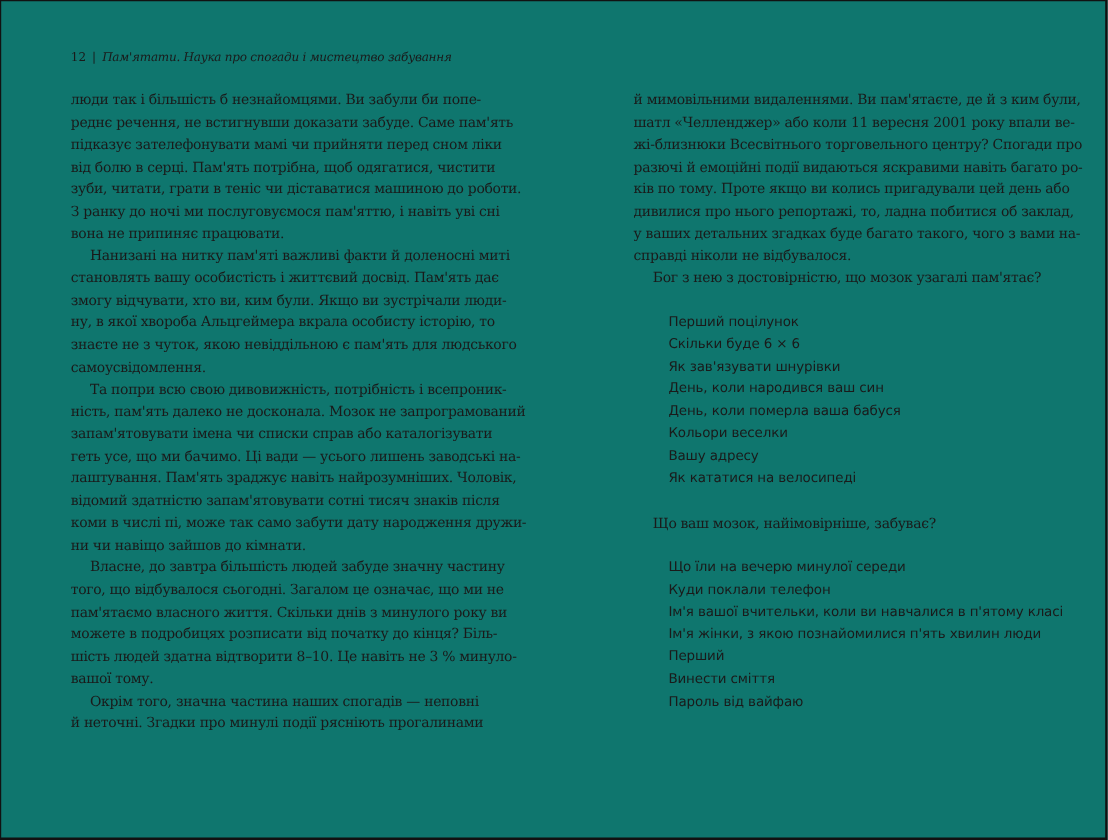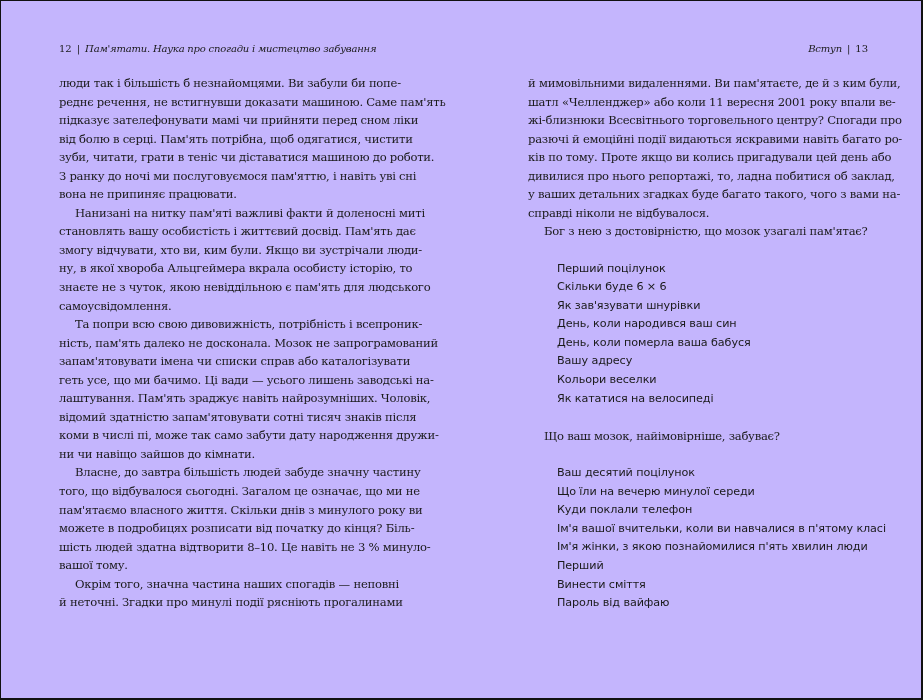--- a/index.html
+++ b/index.html
@@ -5,21 +5,21 @@
     html, body { margin: 0; padding: 0; background: #ffffff; }
     body { width: 923px; height: 700px; overflow: hidden; }
     .spread {
       position: relative;
       width: 923px; height: 700px;
       box-sizing: border-box;
       border-top: 1px solid #111;
       border-left: 1px solid #111;
       border-right: 2px solid #111;
       border-bottom: 2px solid #111;
-      background: #c4b5fd;
+      background: #0f766e;
       color: #1a1a1a;
     }
     .page { position: absolute; top: 0; height: 100%; }
     .page-left { left: 58px; width: 340px; }
     .page-right { left: 527px; width: 340px; }
     .running-head {
       position: absolute; top: 41px; left: 0; right: 0;
       font-family: "DejaVu Serif", serif;
       font-size: 10px; line-height: 14px; white-space: nowrap;
     }
@@ -49,21 +49,21 @@
 <body>
 
 <div class="spread">
 
   <div class="page page-left">
     <div class="running-head">
       <span class="num">12</span><span class="sep">|</span><span class="title">Пам'ятати. Наука про спогади і мистецтво забування</span>
     </div>
     <div class="body-text">
       <span class="line">люди так і більшість б незнайомцями. Ви забули би попе-</span>
-      <span class="line">реднє речення, не встигнувши доказати машиною. Саме пам'ять</span>
+      <span class="line">реднє речення, не встигнувши доказати забуде. Саме пам'ять</span>
       <span class="line">підказує зателефонувати мамі чи прийняти перед сном ліки</span>
       <span class="line">від болю в серці. Пам'ять потрібна, щоб одягатися, чистити</span>
       <span class="line">зуби, читати, грати в теніс чи діставатися машиною до роботи.</span>
       <span class="line">З ранку до ночі ми послуговуємося пам'яттю, і навіть уві сні</span>
       <span class="line last">вона не припиняє працювати.</span>
       <span class="line indent">Нанизані на нитку пам'яті важливі факти й доленосні миті</span>
       <span class="line">становлять вашу особистість і життєвий досвід. Пам'ять дає</span>
       <span class="line">змогу відчувати, хто ви, ким були. Якщо ви зустрічали люди-</span>
       <span class="line">ну, в якої хвороба Альцгеймера вкрала особисту історію, то</span>
       <span class="line">знаєте не з чуток, якою невіддільною є пам'ять для людського</span>
@@ -81,49 +81,45 @@
       <span class="line">пам'ятаємо власного життя. Скільки днів з минулого року ви</span>
       <span class="line">можете в подробицях розписати від початку до кінця? Біль-</span>
       <span class="line">шість людей здатна відтворити 8–10. Це навіть не 3 % минуло-</span>
       <span class="line last">вашої тому.</span>
       <span class="line indent">Окрім того, значна частина наших спогадів — неповні</span>
       <span class="line">й неточні. Згадки про минулі події рясніють прогалинами</span>
     </div>
   </div>
 
   <div class="page page-right">
-    <div class="running-head">
-      <span class="title">Вступ</span><span class="sep">|</span><span class="num">13</span>
-    </div>
     <div class="body-text">
       <span class="line">й мимовільними видаленнями. Ви пам'ятаєте, де й з ким були,</span>
       <span class="line">шатл «Челленджер» або коли 11 вересня 2001 року впали ве-</span>
       <span class="line">жі-близнюки Всесвітнього торговельного центру? Спогади про</span>
       <span class="line">разючі й емоційні події видаються яскравими навіть багато ро-</span>
       <span class="line">ків по тому. Проте якщо ви колись пригадували цей день або</span>
       <span class="line">дивилися про нього репортажі, то, ладна побитися об заклад,</span>
       <span class="line">у ваших детальних згадках буде багато такого, чого з вами на-</span>
       <span class="line last">справді ніколи не відбувалося.</span>
       <span class="question">Бог з нею з достовірністю, що мозок узагалі пам'ятає?</span>
       <span class="gap"></span>
       <div class="list">
         <span class="item">Перший поцілунок</span>
         <span class="item">Скільки буде 6 × 6</span>
         <span class="item">Як зав'язувати шнурівки</span>
         <span class="item">День, коли народився ваш син</span>
         <span class="item">День, коли померла ваша бабуся</span>
+        <span class="item">Кольори веселки</span>
         <span class="item">Вашу адресу</span>
-        <span class="item">Кольори веселки</span>
         <span class="item">Як кататися на велосипеді</span>
       </div>
       <span class="gap"></span>
       <span class="question">Що ваш мозок, найімовірніше, забуває?</span>
       <span class="gap"></span>
       <div class="list">
-        <span class="item">Ваш десятий поцілунок</span>
         <span class="item">Що їли на вечерю минулої середи</span>
         <span class="item">Куди поклали телефон</span>
         <span class="item">Ім'я вашої вчительки, коли ви навчалися в п'ятому класі</span>
         <span class="item">Ім'я жінки, з якою познайомилися п'ять хвилин люди</span>
         <span class="item">Перший</span>
         <span class="item">Винести сміття</span>
         <span class="item">Пароль від вайфаю</span>
       </div>
     </div>
   </div>

